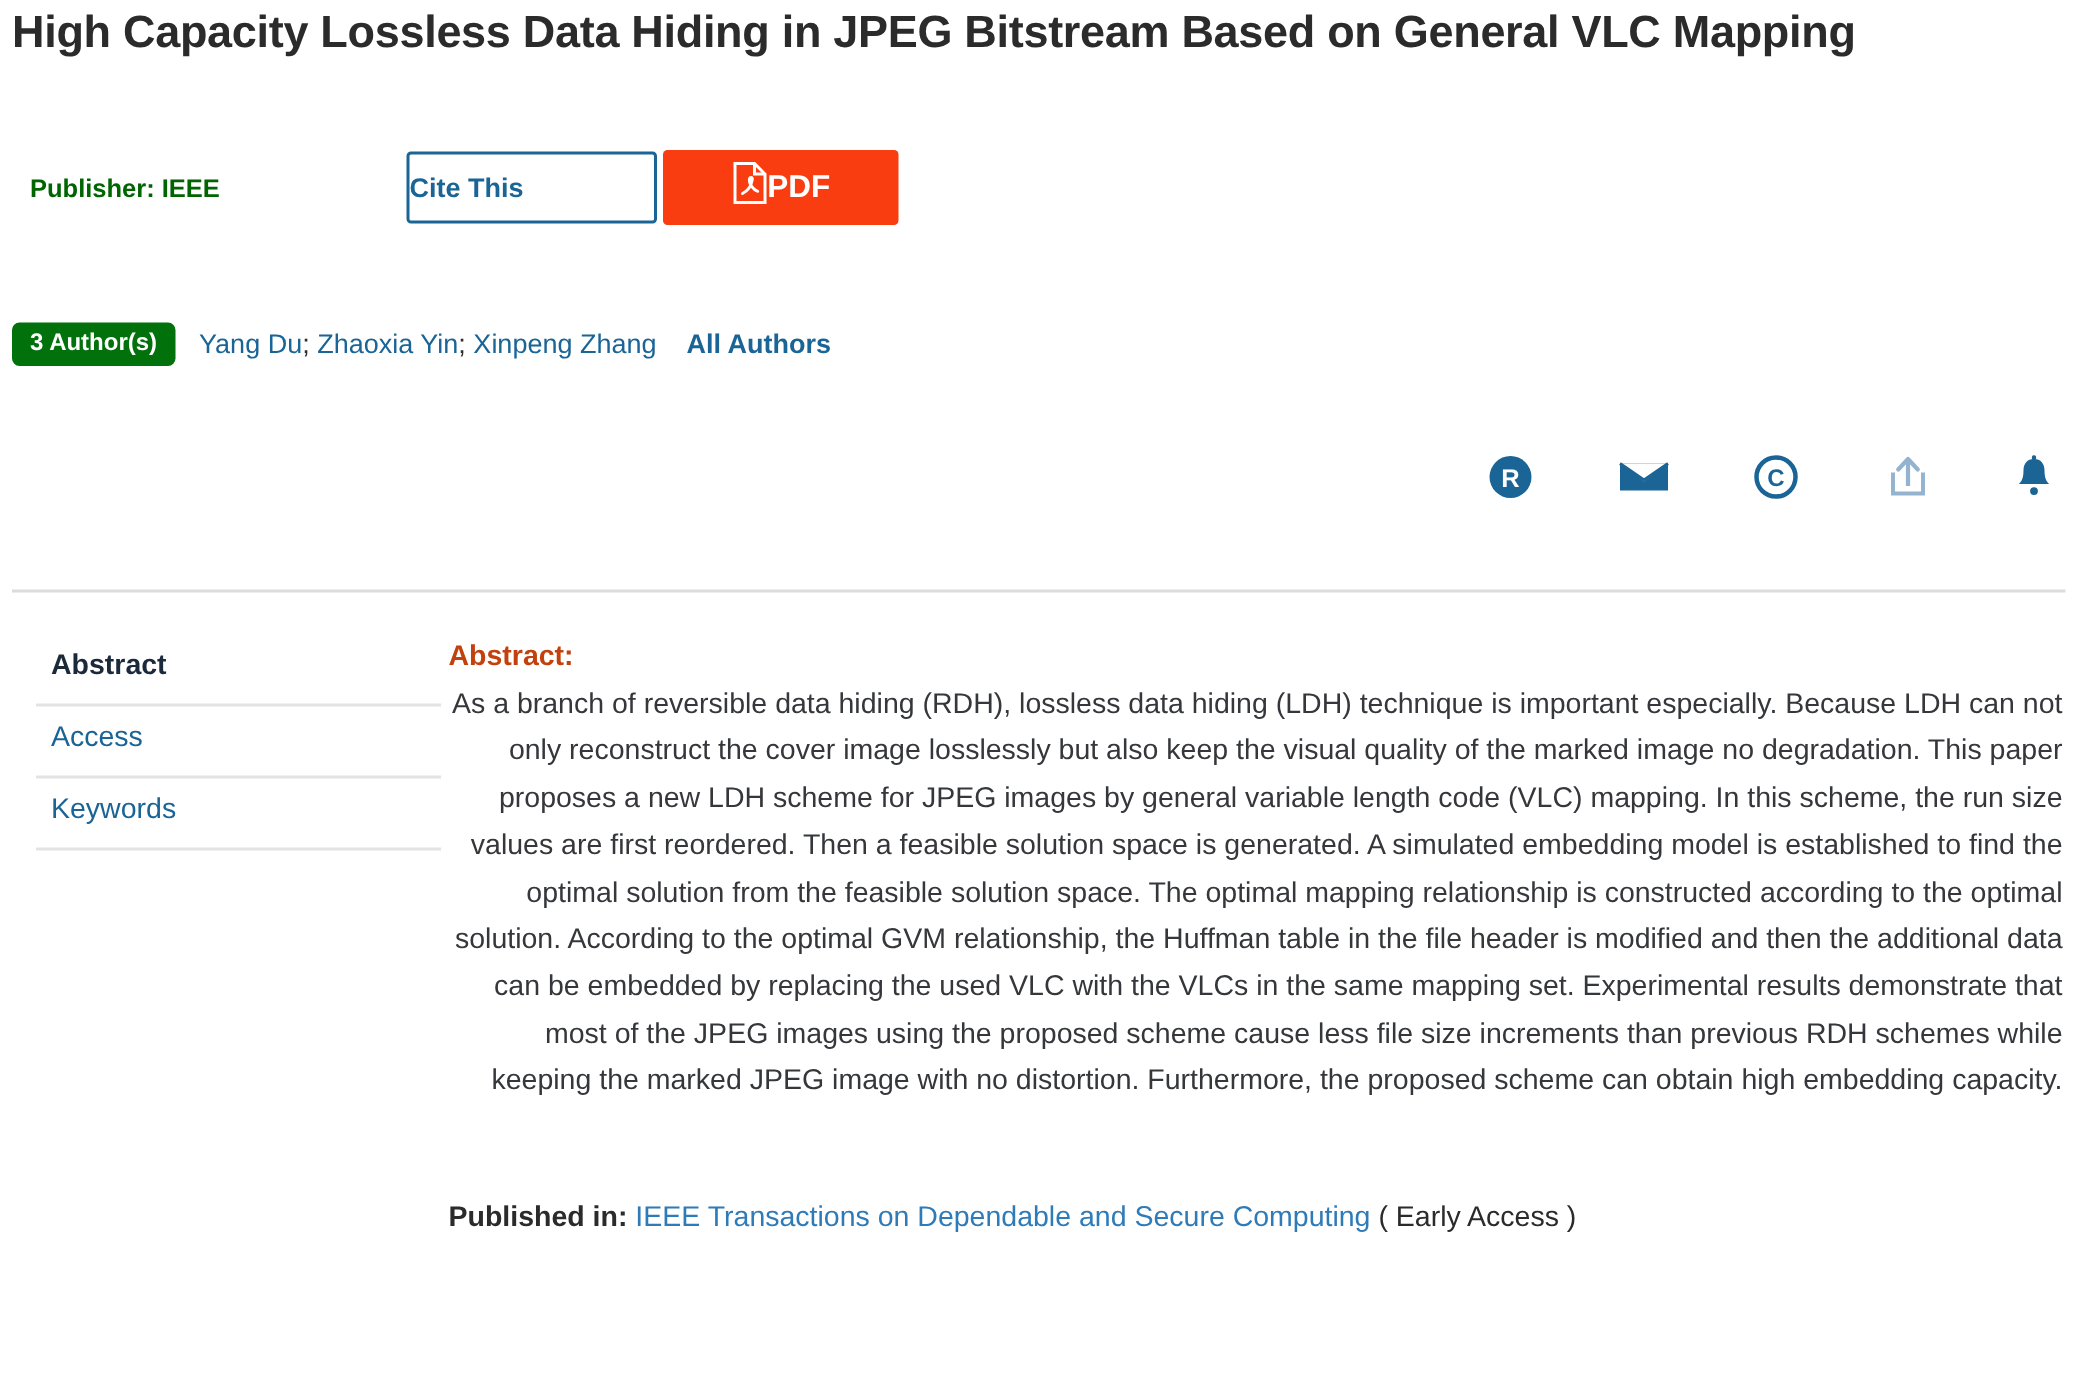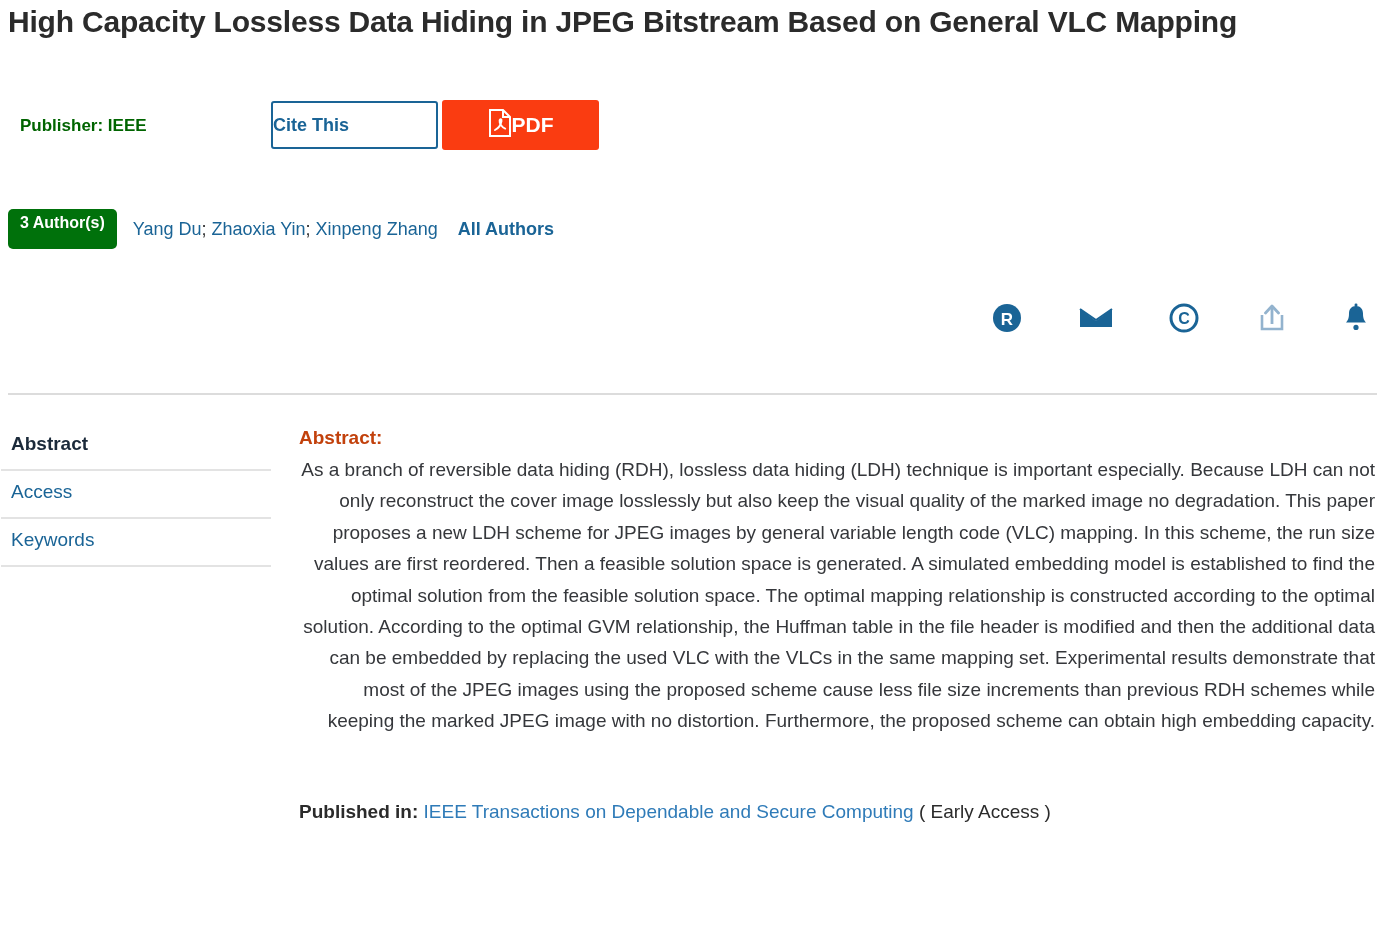--- a/index.html
+++ b/index.html
@@ -104,21 +104,21 @@
     display: flex;
     align-items: center;
     gap: 0;
   }
   .author-badge {
     background: #00710b;
     color: #ffffff;
     font-size: 16px;
     font-weight: bold;
     border-radius: 5px;
-    padding: 6px 12px 18px 12px;
+    padding: 6px 12px 7px 12px;
     line-height: 16px;
     white-space: nowrap;
     cursor: pointer;
   }
   .author-list {
     margin-left: 16px;
     font-size: 18px;
     color: #1a6496;
     white-space: nowrap;
   }
@@ -164,21 +164,21 @@
     left: 8px;
     top: 393px;
     width: 1369px;
     height: 2px;
     background: #dcdcdc;
   }
 
   
   .sidebar {
     position: absolute;
-    left: 1px;
+    left: 24px;
     top: 423px;
     width: 270px;
   }
   .side-item {
     font-size: 19px;
     line-height: 22px;
     padding: 10px 0 14px 10px;
     color: #1a6496;
     cursor: pointer;
     border-bottom: 2px solid #e3e3e3;

